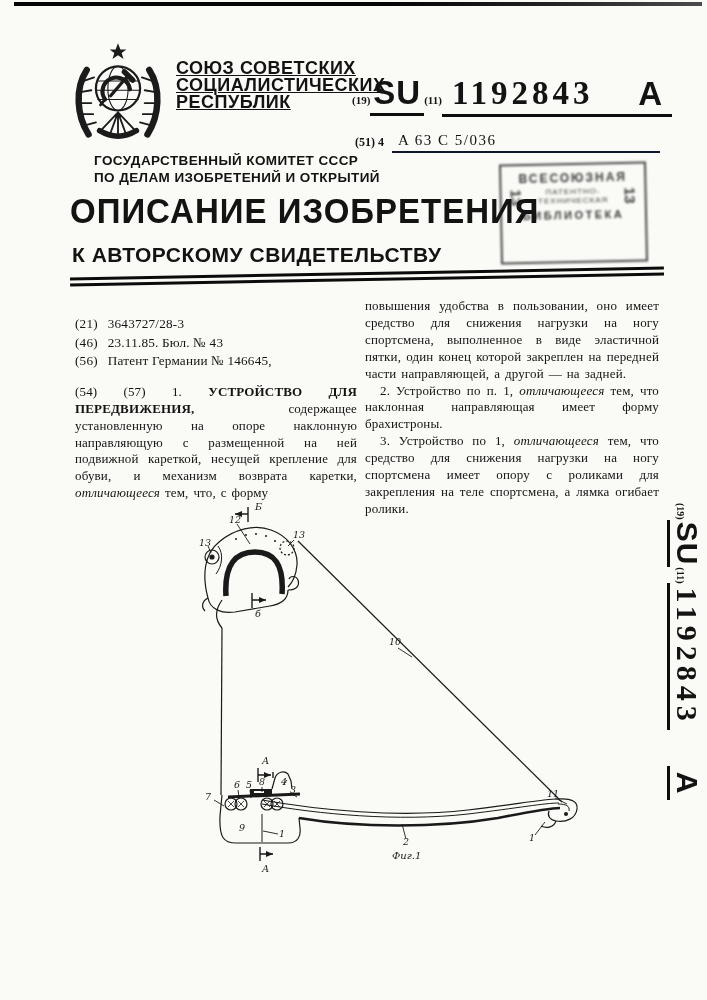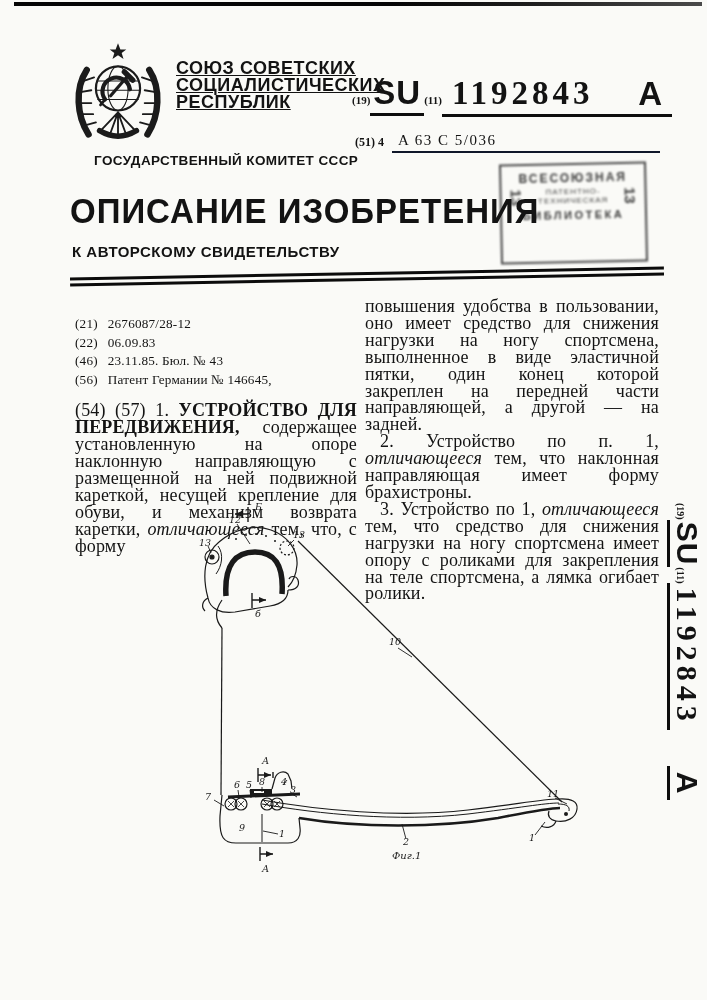--- a/index.html
+++ b/index.html
@@ -33,31 +33,31 @@
     transform:rotate(-1.2deg);filter:blur(1.05px);opacity:.88;
     font-family:"Liberation Sans",sans-serif;color:#1c1c1c;padding:6px 4px 2px 4px;box-sizing:border-box;}
   .stamp .s1{font-size:12px;font-weight:bold;text-align:center;letter-spacing:2px;}
   .stamp .srow{display:flex;justify-content:space-between;align-items:center;padding:2px 2px;}
   .stamp .s13{font-size:15px;font-weight:bold;transform:rotate(90deg);}
   .stamp .s3{font-size:8px;text-align:center;letter-spacing:1px;}
   .stamp .s4{font-size:11px;font-weight:bold;text-align:center;letter-spacing:2.5px;margin-top:2px;}
   .doc-title{left:70px;top:192px;font-family:"Liberation Sans",sans-serif;
     font-weight:bold;font-size:33px;letter-spacing:1px;transform:scaleY(1.05);}
   .doc-subtitle{left:72px;top:243px;font-family:"Liberation Sans",sans-serif;
-    font-weight:bold;font-size:15px;letter-spacing:.5px;}
+    font-weight:bold;font-size:21px;letter-spacing:.5px;}
   .sep{left:70px;top:272px;width:594px;transform:rotate(-1.05deg);}
   .sep .b1{height:3px;background:#0b0b0b;}
   .sep .b2{height:3px;background:#0b0b0b;margin-top:3px;}
   
   .columns{left:75px;top:298px;width:584px;display:flex;}
   .col-left{width:282px;margin-right:8px;margin-top:17px;}
   .col-right{width:294px;}
   .biblio-line{font-size:13.2px;line-height:18.6px;letter-spacing:.2px;}
   .biblio-line .code{margin-right:10px;}
-  .claim{font-size:18px;line-height:16.9px;text-align:justify;letter-spacing:.15px;word-spacing:1.5px;}
+  .claim{font-size:13px;line-height:16.9px;text-align:justify;letter-spacing:.15px;word-spacing:1.5px;}
   .claim.first{margin-top:13px;}
   .claim p{margin:0;}
   .claim .ind{text-indent:15px;}
   
   .fig-svg{left:158px;top:498px;}
   .fig-svg text{font-family:"DejaVu Serif",serif;font-style:italic;font-size:9.5px;fill:#1a1a1a;}
   .fig-svg .cap{font-size:10px;}
   
   .sidebar{left:638px;top:503px;width:66px;height:350px;}
   .sidebar-rot{position:absolute;left:66px;top:0;width:348px;height:66px;
@@ -113,20 +113,21 @@
   </div>
 </div>
 
 <div class="abs ipc-line">
   <span class="ipc-label">(51) 4</span>
   <span class="ipc-class">A 63 C 5/036</span>
 </div>
 
 <div class="abs committee">
   <div>ГОСУДАРСТВЕННЫЙ КОМИТЕТ СССР</div>
+  <div>ПО ДЕЛАМ ИЗОБРЕТЕНИЙ И ОТКРЫТИЙ</div>
 </div>
 
 <div class="abs stamp">
   <div class="s1">ВСЕСОЮЗНАЯ</div>
   <div class="srow">
     <span class="s13">13</span>
     <span class="s3">ПАТЕНТНО-ТЕХНИЧЕСКАЯ</span>
     <span class="s13">13</span>
   </div>
   <div class="s4">БИБЛИОТЕКА</div>
@@ -135,22 +136,21 @@
 <div class="abs doc-title">ОПИСАНИЕ ИЗОБРЕТЕНИЯ</div>
 <div class="abs doc-subtitle">К АВТОРСКОМУ СВИДЕТЕЛЬСТВУ</div>
 
 <div class="abs sep">
   <div class="b1"></div>
     <div class="b2"></div>
 </div>
 
 <div class="abs columns">
   <div class="col-left">
-    <div class="biblio-line"><span class="code">(21)</span><span>2676087/28-12</span></div>
-    <div class="biblio-line"><span class="code">(22)</span><span>06.09.83</span></div>
+    <div class="biblio-line"><span class="code">(21)</span><span>3643727/28-3</span></div>
     <div class="biblio-line"><span class="code">(46)</span><span>23.11.85. Бюл. № 43</span></div>
     <div class="biblio-line"><span class="code">(56)</span><span>Патент Германии № 146645,</span></div>
     <div class="claim first">
       <p><span>(54) (57) 1.</span>
       <b>УСТРОЙСТВО ДЛЯ ПЕРЕДВИЖЕНИЯ,</b>
       <span>содержащее установленную на опоре наклонную направляющую с размещенной на ней подвижной кареткой, несущей крепление для обуви, и механизм возврата каретки,</span>
       <i>отличающееся</i>
       <span>тем, что, с форму</span></p>
     </div>
   </div>

